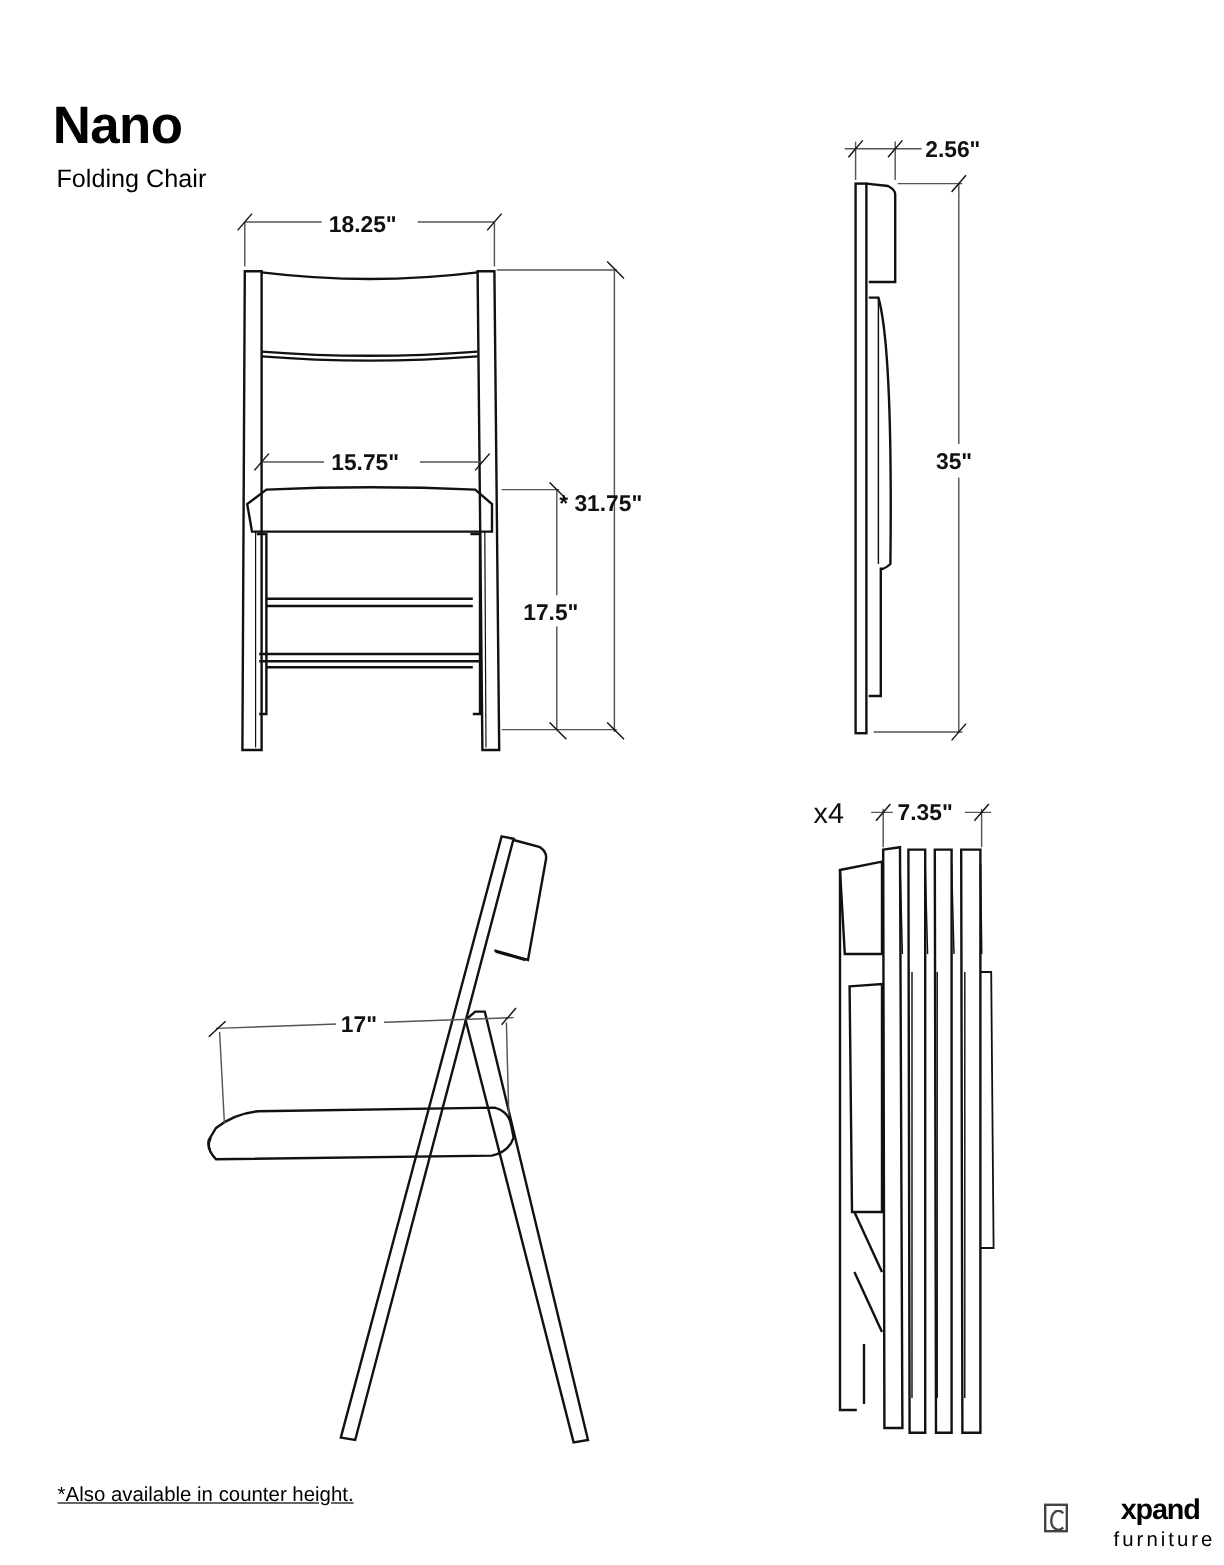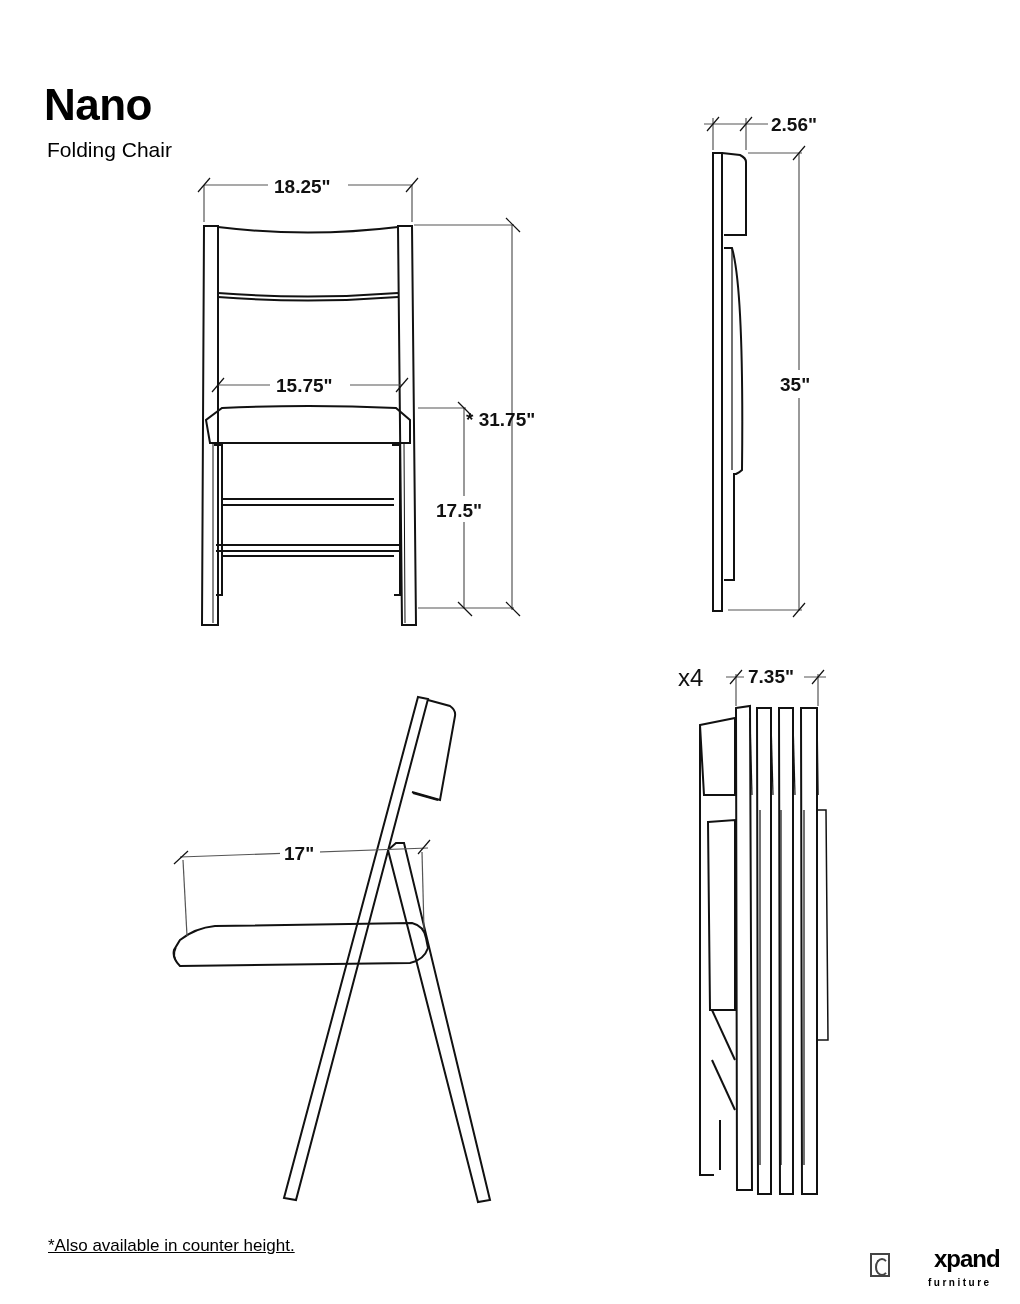--- a/index.html
+++ b/index.html
@@ -6,21 +6,21 @@
   body { width: 1020px; height: 1304px; position: relative; overflow: hidden;
          font-family: "Liberation Sans", sans-serif; color: #000; }
   .title { position: absolute; left: 44px; top: 80px; font-size: 44px; font-weight: bold; letter-spacing: -0.5px; }
   .subtitle { position: absolute; left: 47px; top: 138px; font-size: 21px; }
   .footnote { position: absolute; left: 48px; top: 1236px; font-size: 17px; text-decoration: underline; }
   svg.drawing { position: absolute; left: 0; top: 0; }
   .dim { font-family: "Liberation Sans", sans-serif; font-weight: bold; font-size: 19px; fill: #111; }
   .qty { font-family: "Liberation Sans", sans-serif; font-size: 24px; fill: #111; }
   .logo { position: absolute; left: 870px; top: 1245px; width: 135px; height: 45px; }
   .logo-main { position: absolute; left: 20px; top: -4px; font-size: 24px; font-weight: bold; letter-spacing: -1px; line-height: 36px; margin-left: 44px; }
-  .logo-sub { position: absolute; left: 58px; top: 32px; font-size: 10px; font-weight: bold; letter-spacing: 2.5px; line-height: 12px; }
+  .logo-sub { position: absolute; left: 58px; top: 32px; font-size: 17px; font-weight: normal; letter-spacing: 2.5px; line-height: 12px; }
   .logo-e { position: absolute; left: 0; top: 8px; width: 20px; height: 24px; border: 2px solid #444; box-sizing: border-box; }
   .logo-e::after { content: ""; position: absolute; left: 3px; top: 3px; width: 10px; height: 14px; border: 2px solid #444; border-radius: 50%; border-right-color: transparent; }
 </style>
 </head>
 <body>
 
 <div class="title">Nano</div>
 <div class="subtitle">Folding Chair</div>
 
 <svg class="drawing" width="1020" height="1304" viewBox="0 0 1020 1304">

